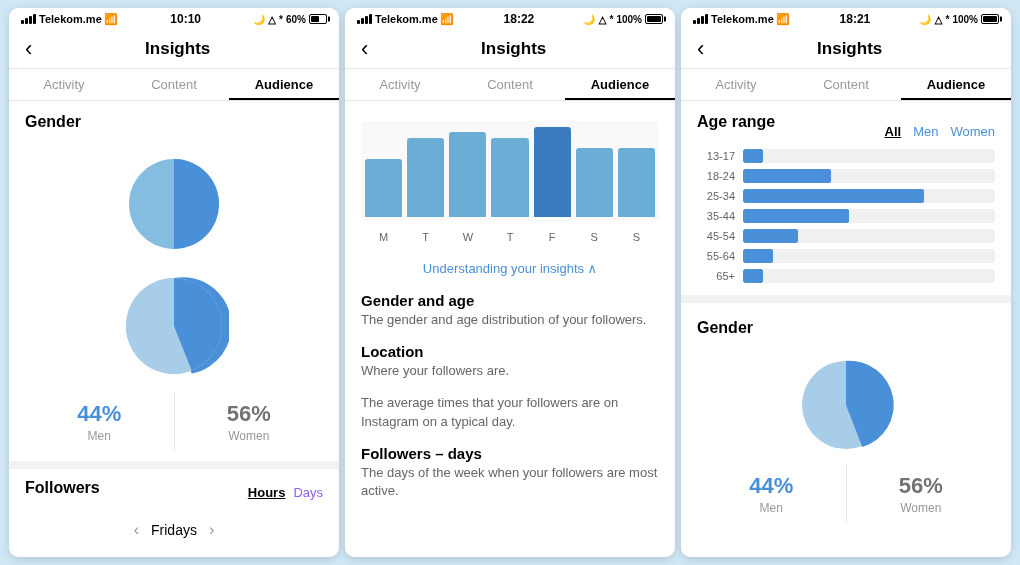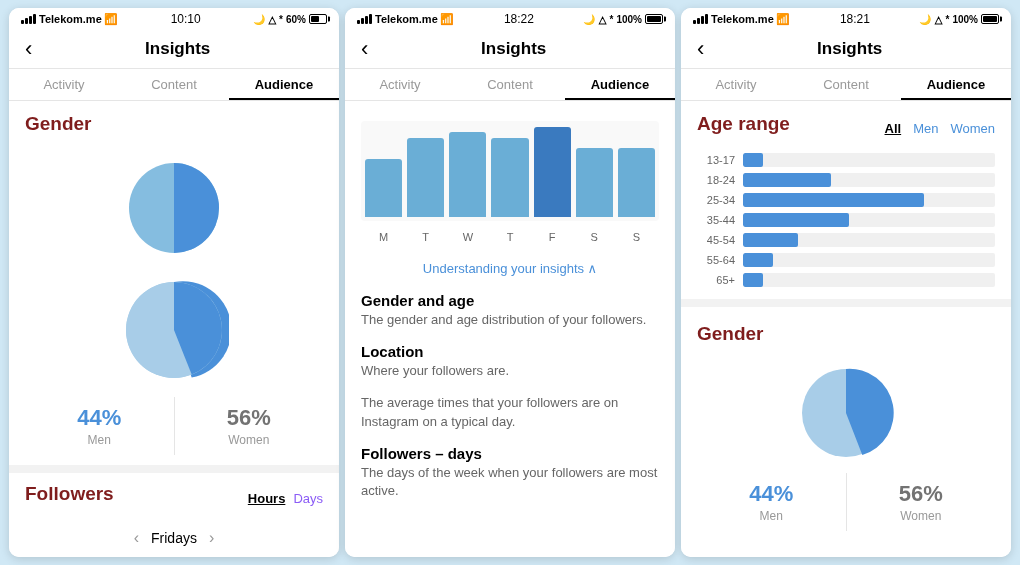--- a/index.html
+++ b/index.html
@@ -32,21 +32,21 @@
     .status-bar {
       display: flex;
       justify-content: space-between;
       align-items: center;
       padding: 4px 12px;
       font-size: 11px;
       font-weight: 600;
       background: #fff;
       height: 22px;
     }
-    .status-bar .time { font-size: 12px; font-weight: 400; }
+    .status-bar .time { font-size: 12px; font-weight: 700; }
     .status-bar .icons { display: flex; align-items: center; gap: 3px; font-size: 10px; }
     .signal-bars { display: flex; gap: 1px; align-items: flex-end; }
     .signal-bar { background: #000; border-radius: 1px; width: 3px; }
     .battery-icon { width: 18px; height: 10px; border: 1.5px solid #000; border-radius: 2px; position: relative; display: inline-flex; align-items: center; padding: 1px; }
     .battery-icon::after { content:''; position:absolute; right:-4px; top:50%; transform:translateY(-50%); width:2px; height:5px; background:#000; border-radius:0 1px 1px 0; }
     .battery-fill { height: 100%; background: #000; border-radius: 1px; }
 
     .nav-bar {
       display: flex;
       align-items: center;
@@ -88,23 +88,23 @@
     .screen-content {
       flex: 1;
       overflow-y: auto;
       overflow-x: hidden;
       padding: 12px 16px;
       background: #fff;
     }
 
     
     .section-title {
-      font-size: 19px;
+      font-size: 16px;
       font-weight: 700;
-      color: #7f1d1d;
+      color: #000000;
       margin-bottom: 8px;
     }
     .section-title-row {
       display: flex;
       justify-content: space-between;
       align-items: center;
       margin-bottom: 8px;
     }
     .section-subtitle-btn {
       font-size: 13px;
@@ -224,21 +224,21 @@
     .info-section { margin-top: 12px; }
     .info-item { margin-bottom: 14px; }
     .info-item-title { font-size: 15px; font-weight: 700; color: #000; margin-bottom: 2px; }
     .info-item-desc { font-size: 13px; color: #666; line-height: 1.4; }
 
     
     .age-range-section { margin-bottom: 12px; }
     .age-range-header {
       display: flex;
       justify-content: space-between;
-      align-items: center;
+      align-items: flex-end;
       margin-bottom: 10px;
     }
     .age-filter-btns {
       display: flex;
       gap: 12px;
     }
     .age-filter-btn {
       font-size: 13px;
       color: #4a90d9;
       cursor: pointer;

